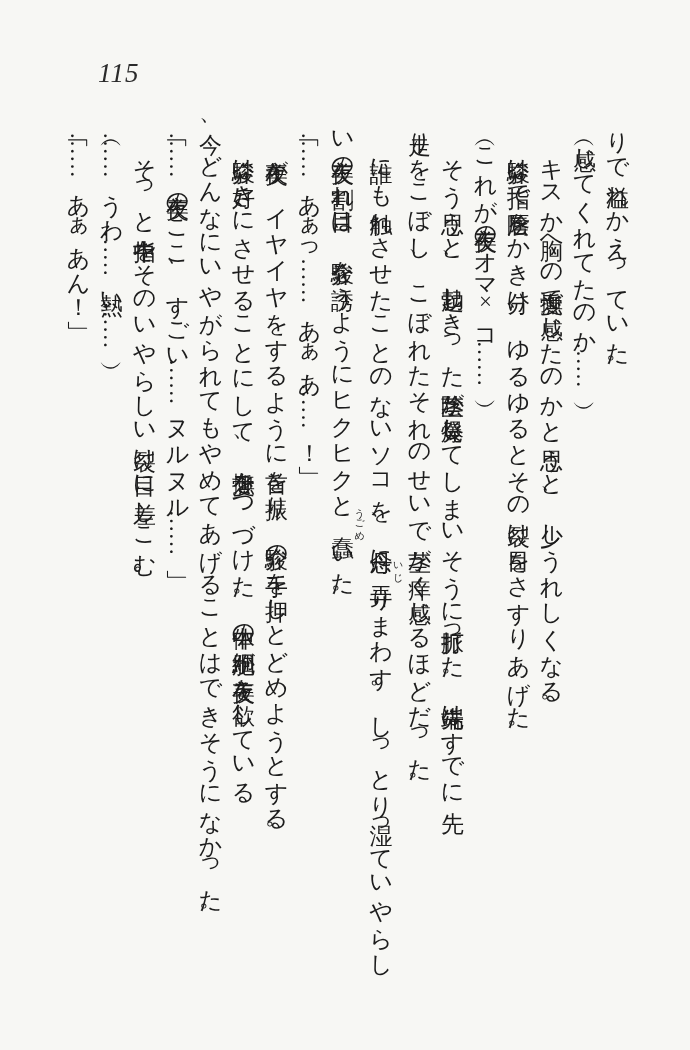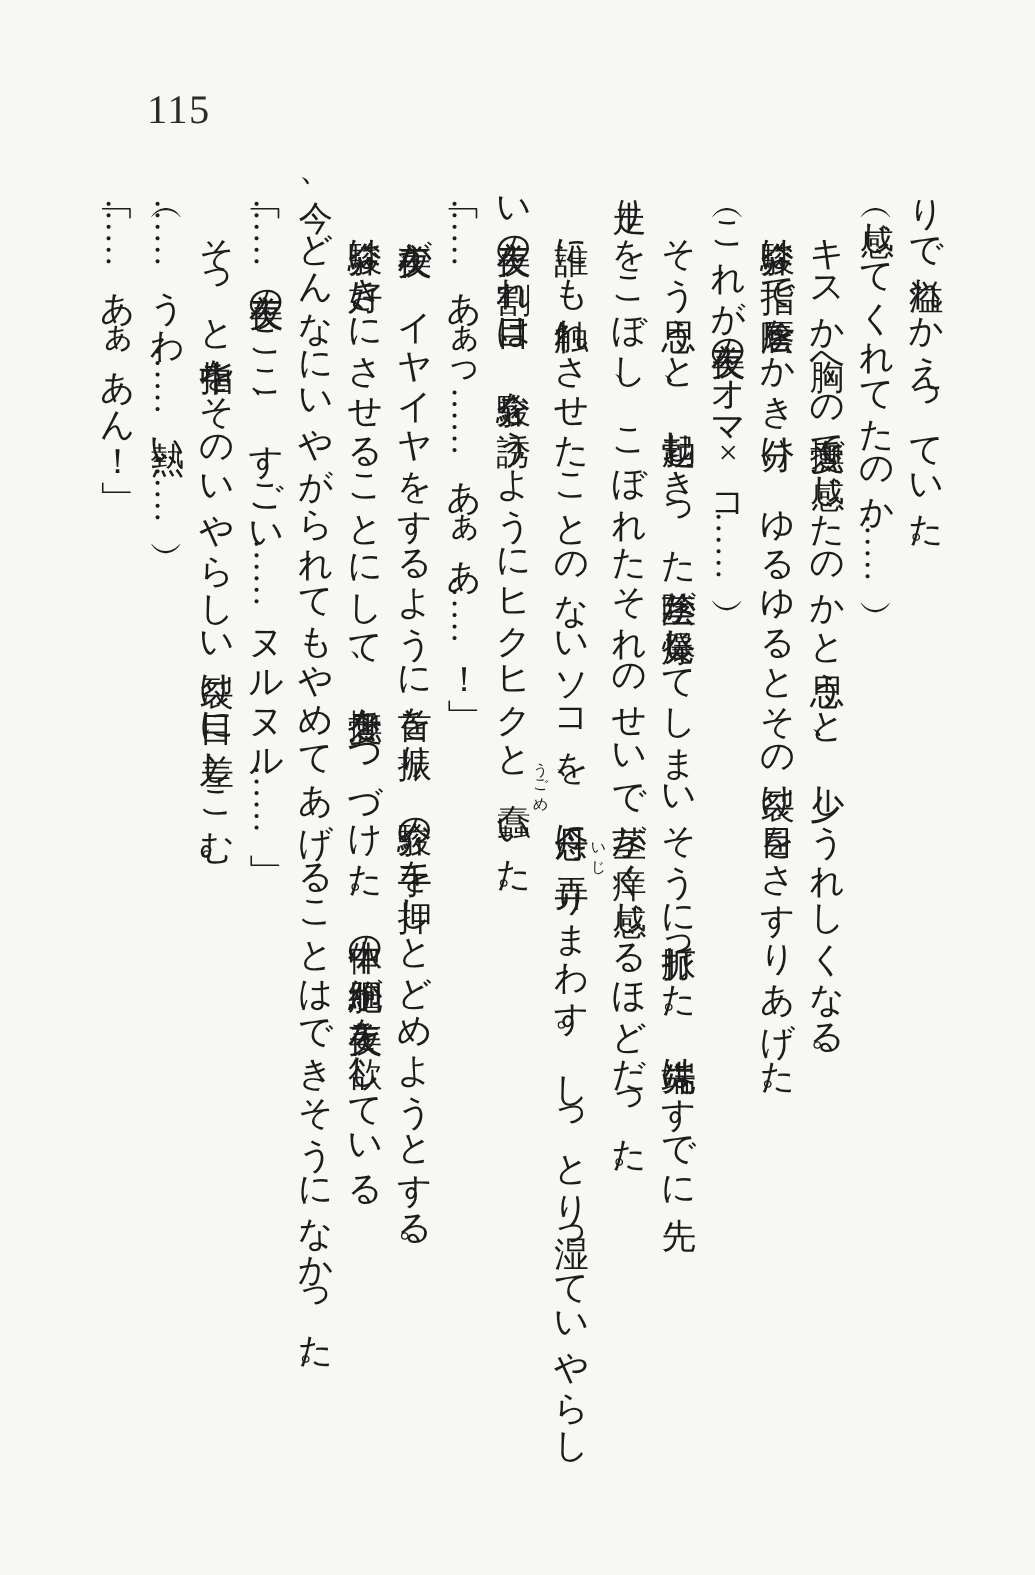--- a/index.html
+++ b/index.html
@@ -7,20 +7,21 @@
     width: 690px; height: 1050px;
     background: var(--background, #f7f7f4);
     font-family: "Liberation Serif", "DejaVu Serif", serif;
     position: relative; overflow: hidden;
   }
   .page {
     position: absolute; inset: 0;
   }
   .page-number {
     position: absolute; top: 58px; left: 98px;
+    font-style: italic;
     font-size: 27px;
     letter-spacing: 1px;
     color: var(--page-number, #2b2b2b);
   }
   .text-block {
     position: absolute; top: 116px; right: 56px;
     height: 935px;
     writing-mode: vertical-rl;
     text-orientation: mixed;
     color: var(--text, #1c1c1c);

